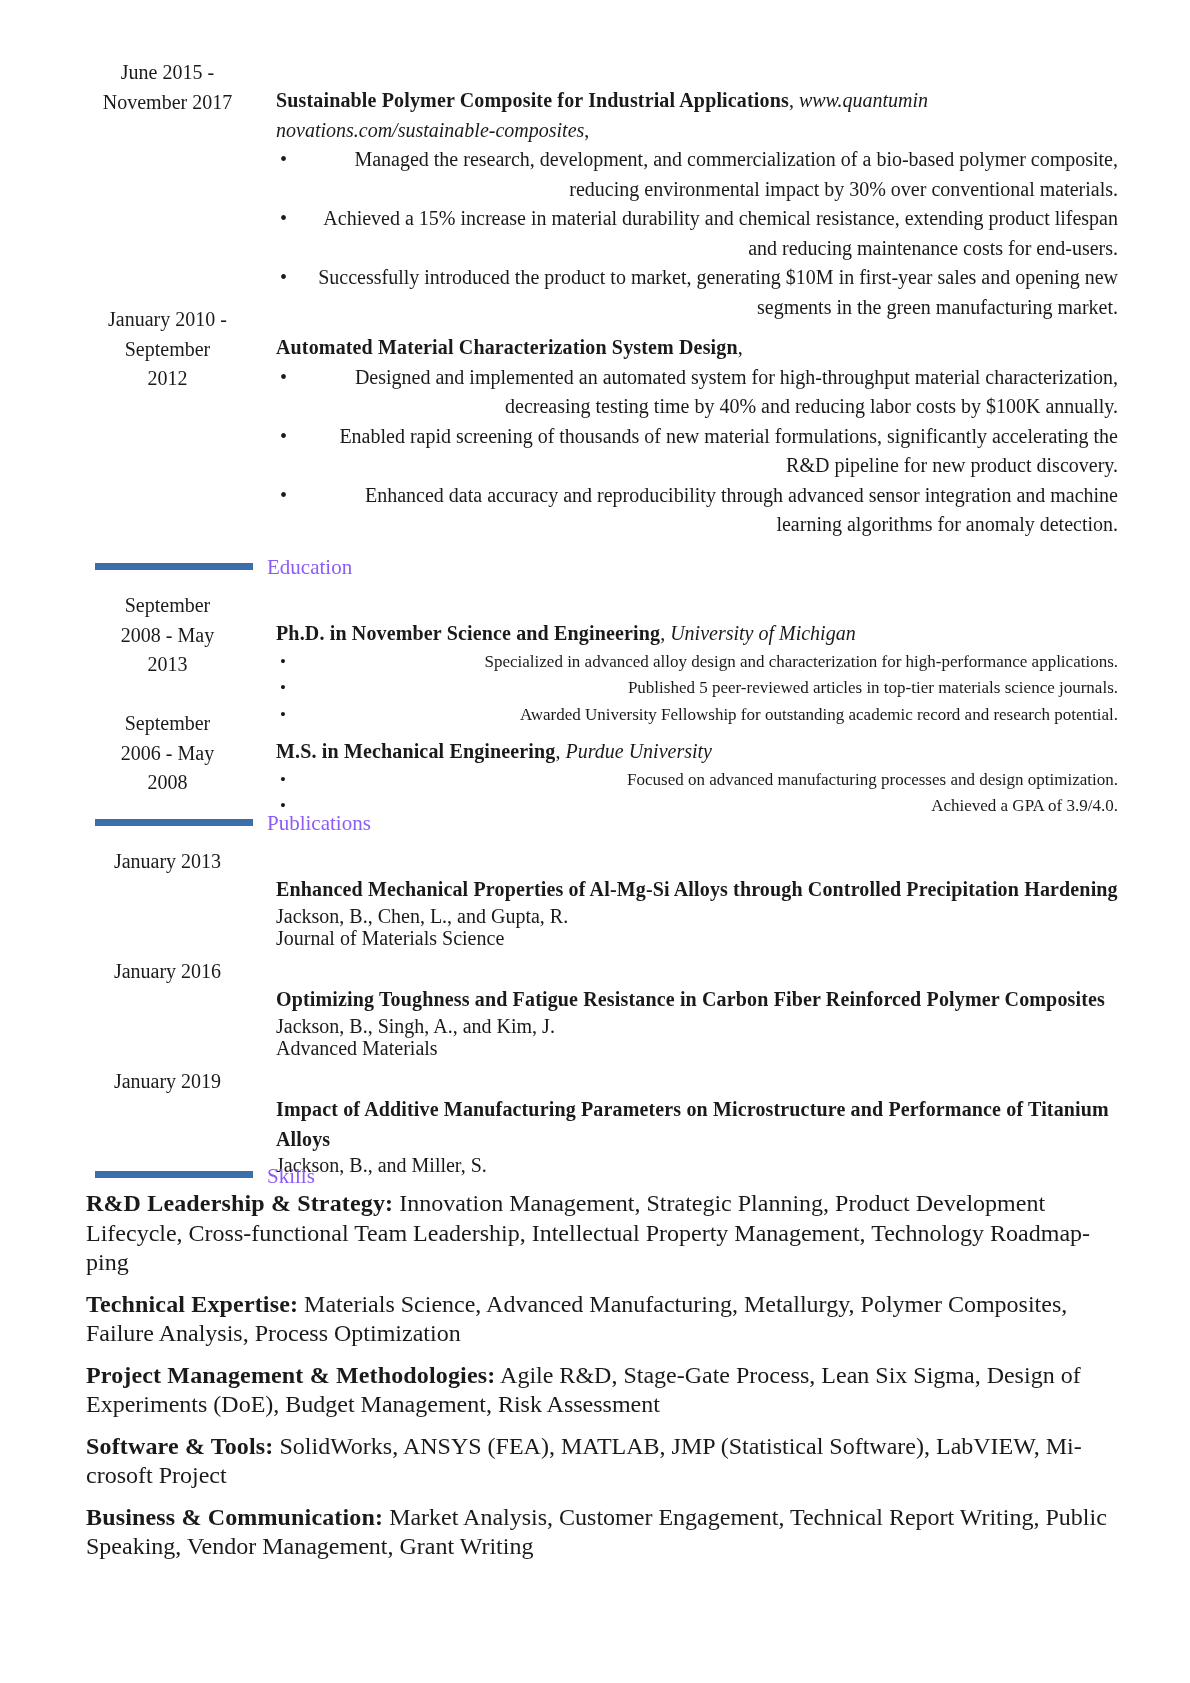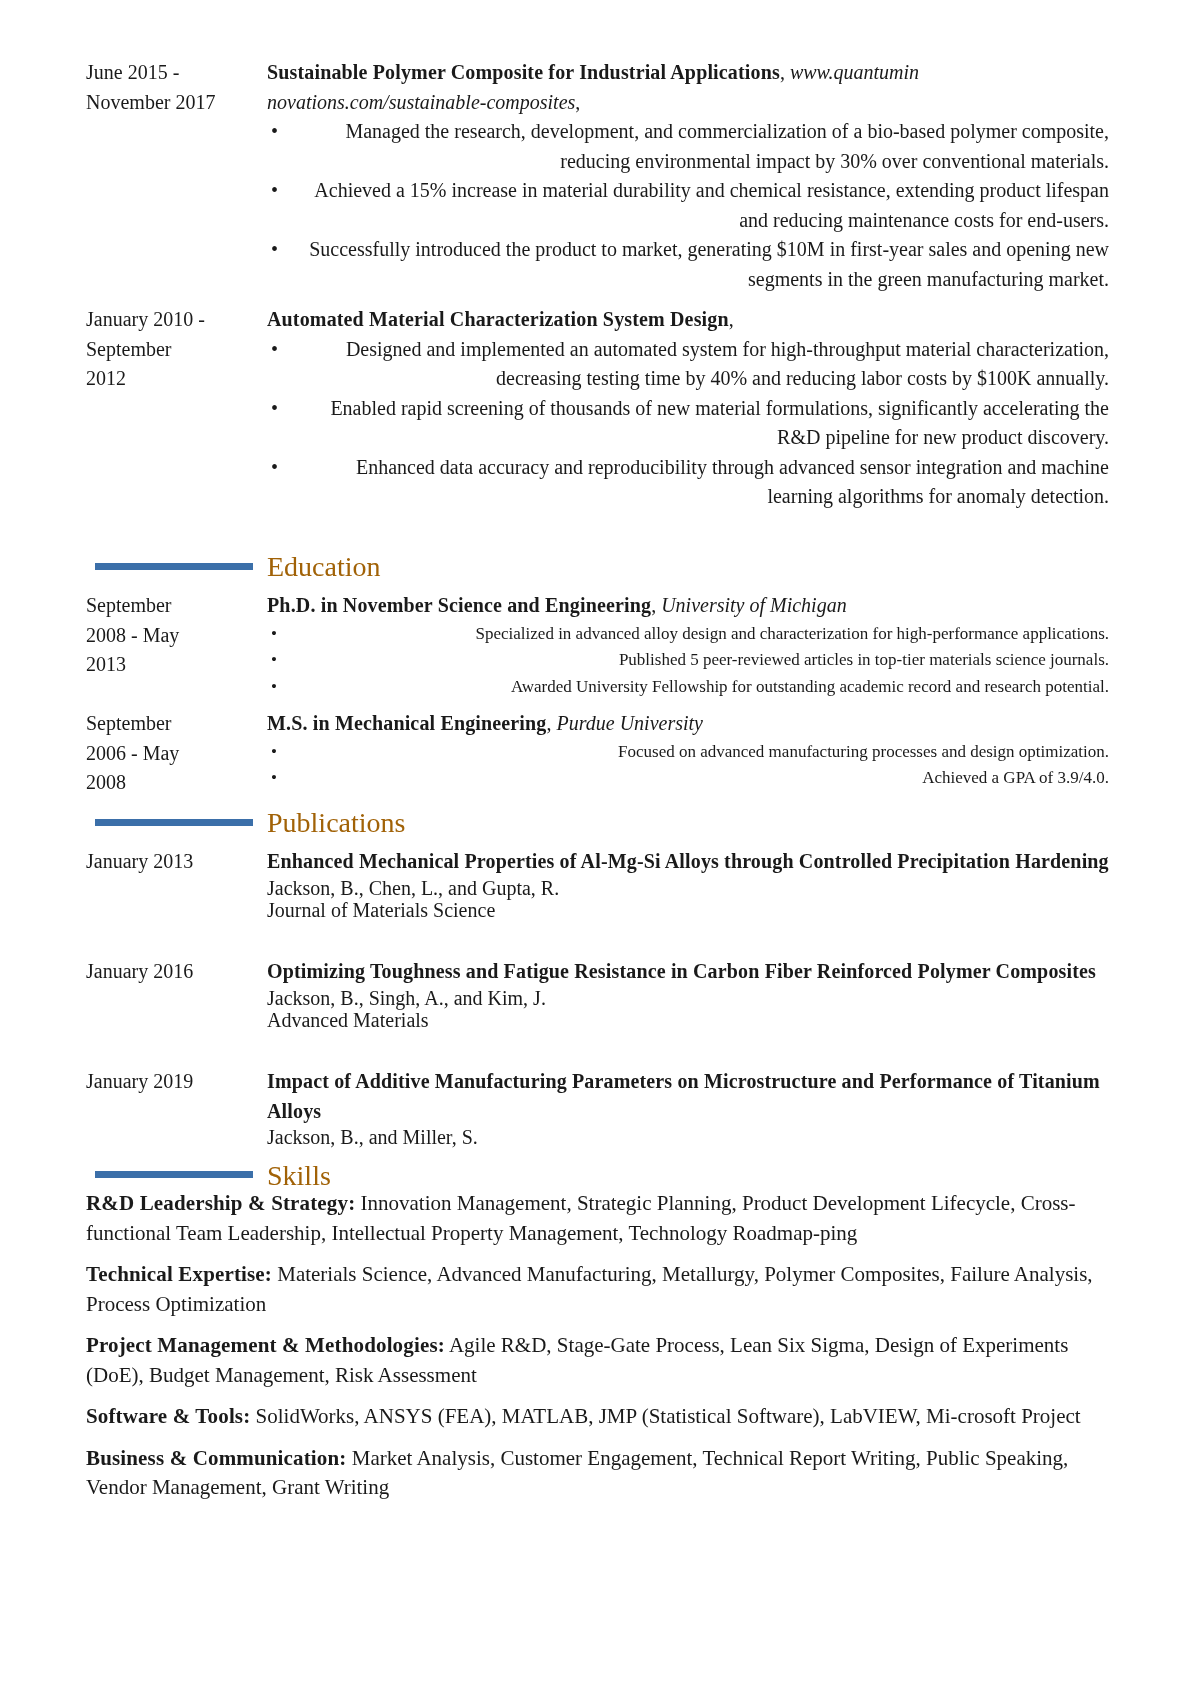--- a/index.html
+++ b/index.html
@@ -4,45 +4,45 @@
 <style>
   html, body { margin: 0; padding: 0; background: #ffffff; }
   body {
     width: 1190px; height: 1683px; position: relative; overflow: hidden;
     font-family: "DejaVu Serif", "Liberation Serif", serif;
     color: #1a1a1a;
   }
   .page { position: absolute; left: 0; top: 0; width: 1190px; }
   .entry { position: absolute; left: 0; width: 1190px; }
   .date {
-    position: absolute; left: 86px; width: 163px; text-align: left;
+    position: absolute; left: 86px; width: 163px; text-align: center;
     font-family: "Liberation Serif", serif; font-size: 20px; line-height: 29.5px;
   }
   .body {
-    position: absolute; left: 267px; width: 842px;
-    font-family: "Liberation Serif", serif; font-size: 20px; line-height: 29.5px;
+    position: absolute; left: 276px; width: 842px;
+    font-family: "Liberation Serif", serif; font-size: 20px; line-height: 29.5px; margin-top: 28px;
   }
   .title { font-weight: bold; letter-spacing: 0.15px; }
   .ital { font-style: italic; }
   ul.bullets { margin: 0; padding: 0 0 0 28px; list-style: none; }
   ul.bullets li { position: relative; text-align: right; }
   ul.bullets li::before {
     content: "•"; position: absolute; left: -24px; top: 0;
   }
   ul.small { font-size: 17px; line-height: 26.5px; }
   .section-head { position: absolute; left: 0; width: 1190px; height: 36px; }
   .section-bar {
     position: absolute; left: 95px; width: 158px; height: 7px; background: #3b6fa9;
   }
   .section-title {
     position: absolute; left: 267px; font-family: "Liberation Serif", serif;
-    font-size: 28px; color: #a16207; line-height: 32px;
+    font-size: 21px; color: #8b5cf6; line-height: 32px;
   }
   .pub-meta { font-size: 20px; line-height: 22px; }
-  .skills { position: absolute; left: 86px; width: 1026px; font-family: "Liberation Serif", serif; font-size: 21px; line-height: 29.5px; }
+  .skills { position: absolute; left: 86px; width: 1026px; font-family: "Liberation Serif", serif; font-size: 24px; line-height: 29.5px; }
   .skill { margin: 0 0 12px 0; }
   .skill b { letter-spacing: 0.15px; }
 </style>
 </head>
 <body>
 
 <div class="page">
 
   <div class="entry" style="top:58px;">
     <div class="date">

